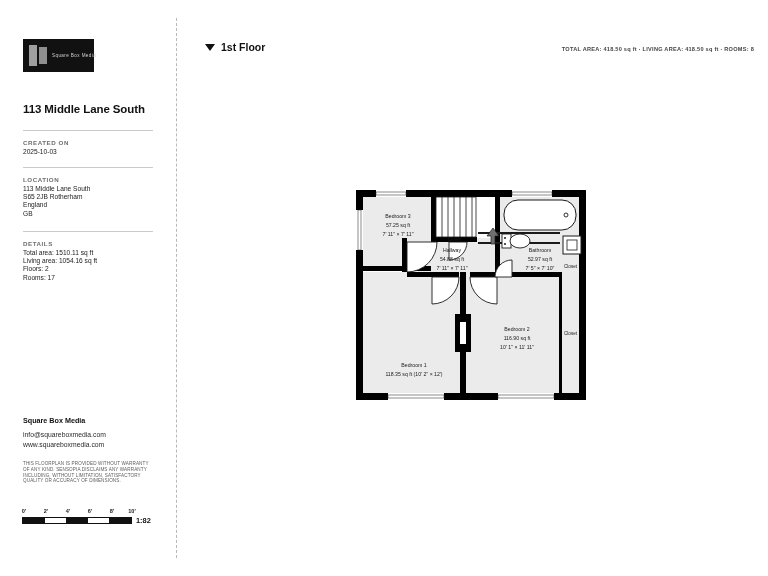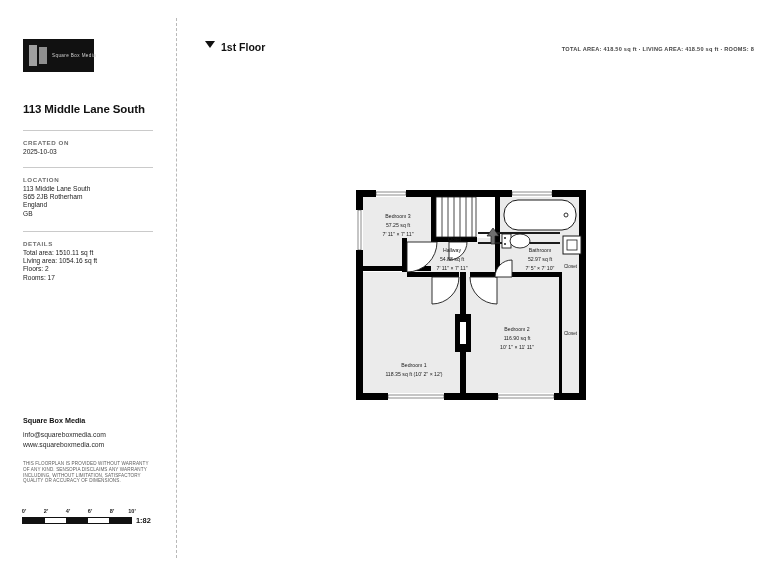--- a/index.html
+++ b/index.html
@@ -187,21 +187,21 @@
     font-weight: bold;
     color: #111;
   }
 
   
   #floor-selector {
     position: absolute;
     left: 205px;
     top: 41px;
     display: flex;
-    align-items: flex-start;
+    align-items: center;
     gap: 6px;
   }
   #floor-caret {
     width: 0;
     height: 0;
     border-left: 5px solid transparent;
     border-right: 5px solid transparent;
     border-top: 7px solid #111;
   }
   #floor-label {

